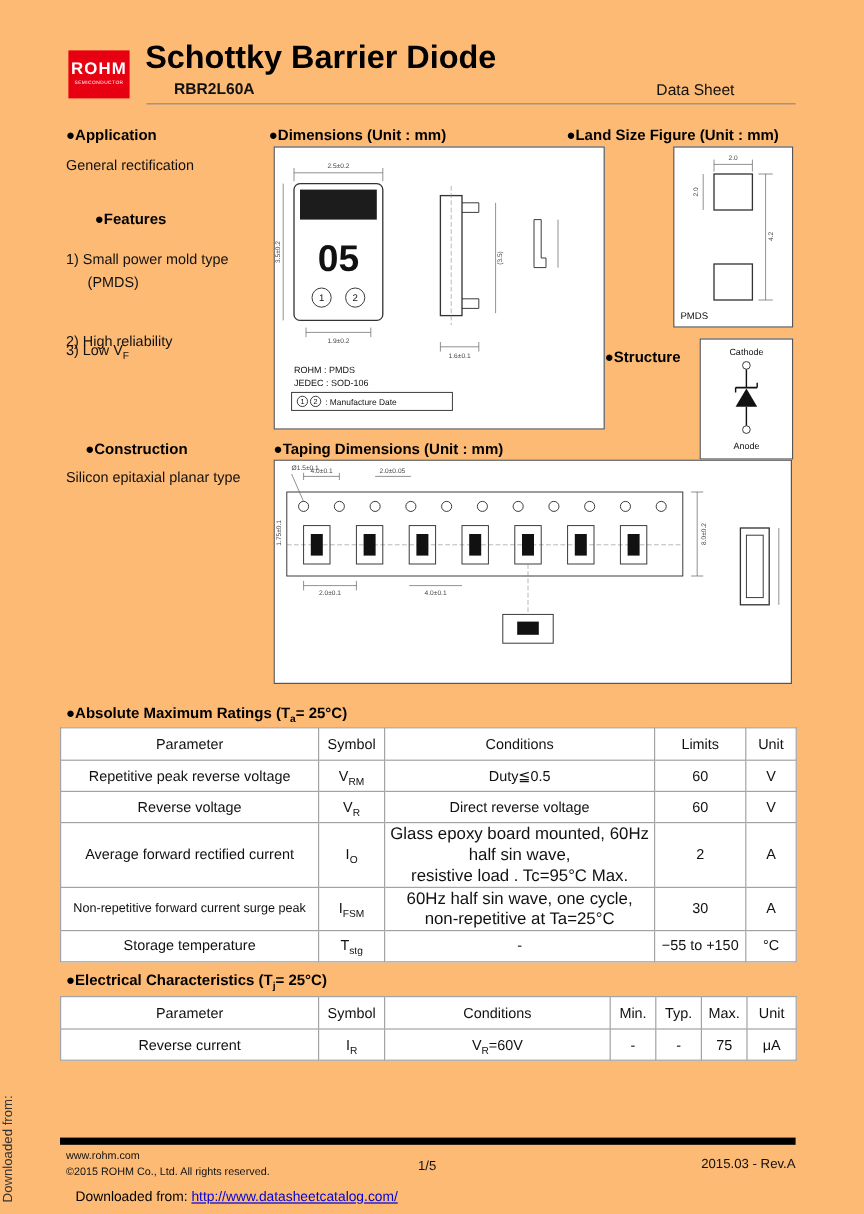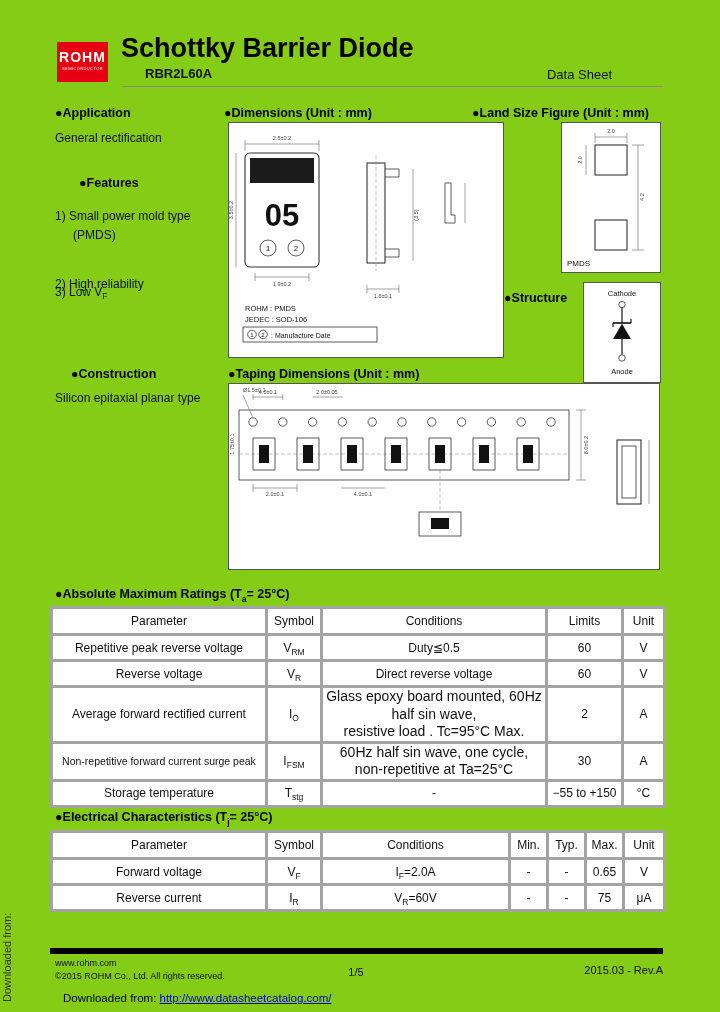--- a/index.html
+++ b/index.html
@@ -1,18 +1,18 @@
 <!DOCTYPE html>
 <html><head>
 <meta charset="utf-8">
 <style>
   * { margin:0; padding:0; box-sizing:border-box; }
   html,body { width:720px; height:1012px; background:#fff; }
   body { font-family:"Liberation Sans", sans-serif; color:#111; }
-  .page { position:relative; width:720px; height:1012px; background:#84cc16; overflow:hidden; }
+  .page { position:relative; width:720px; height:1012px; background:#fdba74; overflow:hidden; }
   .abs { position:absolute; }
 
   
   .logo { left:57px; top:42px; width:51px; height:40px; background:#e60012; color:#fff; text-align:center; }
   .logo-name { font-size:14px; font-weight:bold; letter-spacing:1px; margin-top:8px; line-height:1; }
   .logo-tag { font-size:4px; letter-spacing:0.4px; margin-top:2px; }
   .title { left:121px; top:33px; font-size:27px; font-weight:bold; color:#000; }
   .part { left:145px; top:66px; font-size:13px; font-weight:bold; }
   .doctype { left:488px; top:67px; width:183px; text-align:center; font-size:13px; }
   .header-rule { left:122px; top:86px; width:541px; height:1px; background:#8a8a8a; }
@@ -35,21 +35,21 @@
   .slabel { font-size:7.5px; fill:#111; text-anchor:middle; }
   .plabel { font-size:8px; fill:#111; text-anchor:start; }
   .oln { fill:none; stroke:#333; stroke-width:1.1; }
   .oln2 { fill:none; stroke:#333; stroke-width:0.8; }
   .dimln line { stroke:#666; stroke-width:0.6; }
   .dash { stroke:#888; stroke-width:0.5; stroke-dasharray:4 2; fill:none; }
   .comp { fill:#111; }
 
   
   table.dtable { border-collapse:collapse; table-layout:fixed; font-size:12px; color:#111; background:#fff; }
-  table.dtable td { border:3px solid #a3a3a3; text-align:center; vertical-align:middle; height:26px; padding:0 2px; }
+  table.dtable td { border:1px solid #a3a3a3; text-align:center; vertical-align:middle; height:26px; padding:0 2px; }
   table.dtable tr.head td { height:27px; }
   td.pl { text-align:left; padding-left:6px; }
   td.sp { font-size:10.5px; }
   .cond-sm { font-size:14px; line-height:1.25; }
 
   
   .footer-bar { left:50px; top:948px; width:613px; height:6px; background:#000; }
   .website { left:55px; top:958px; font-size:9px; }
   .copyright { left:55px; top:971px; font-size:9px; }
   .page-num { left:300px; top:966px; width:112px; text-align:center; font-size:11px; }
@@ -315,29 +315,20 @@
         <tr class="head">
       <td>Parameter</td>
       <td>Symbol</td>
       <td>Conditions</td>
       <td>Min.</td>
       <td>Typ.</td>
       <td>Max.</td>
       <td>Unit</td>
     </tr>
     <tr>
-      <td class="pl">Forward voltage</td>
-      <td><span>V</span><sub>F</sub></td>
-      <td><span>I</span><sub>F</sub><span>=2.0A</span></td>
-      <td>-</td>
-      <td>-</td>
-      <td>0.65</td>
-      <td>V</td>
-    </tr>
-    <tr>
       <td class="pl">Reverse current</td>
       <td><span>I</span><sub>R</sub></td>
       <td><span>V</span><sub>R</sub><span>=60V</span></td>
       <td>-</td>
       <td>-</td>
       <td>75</td>
       <td>μA</td>
     </tr>
   </tbody>
     </table>

